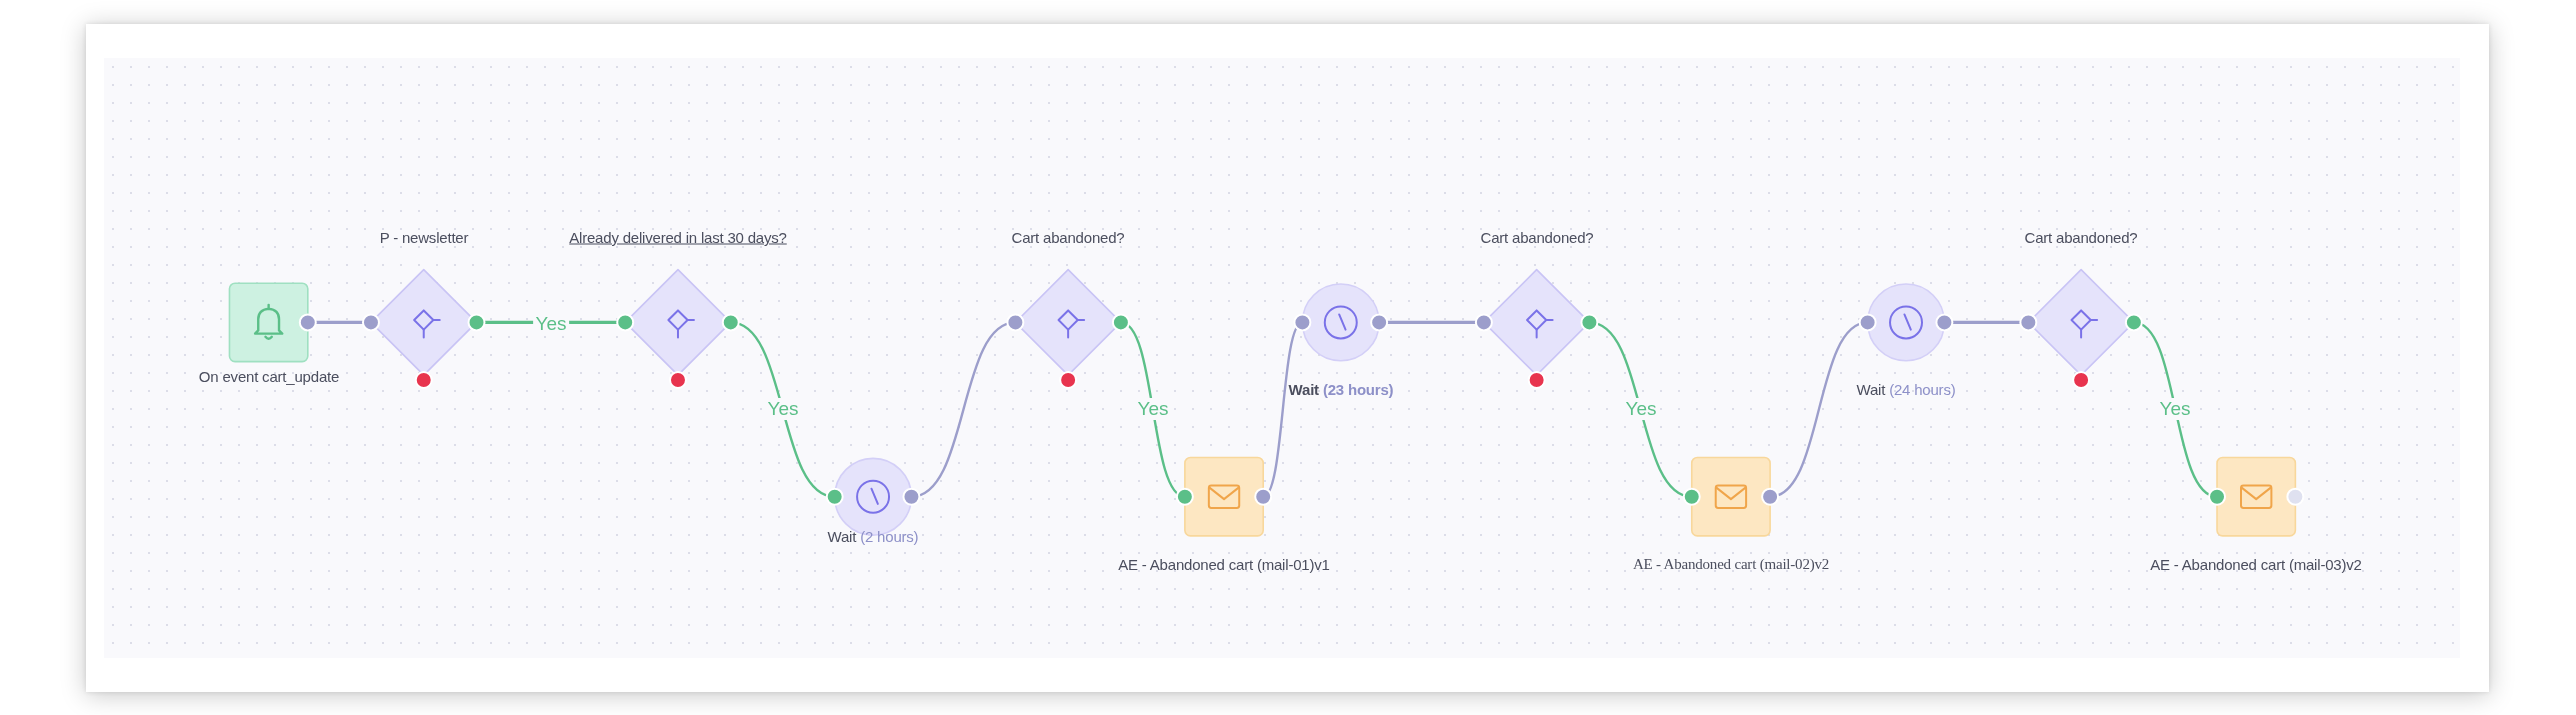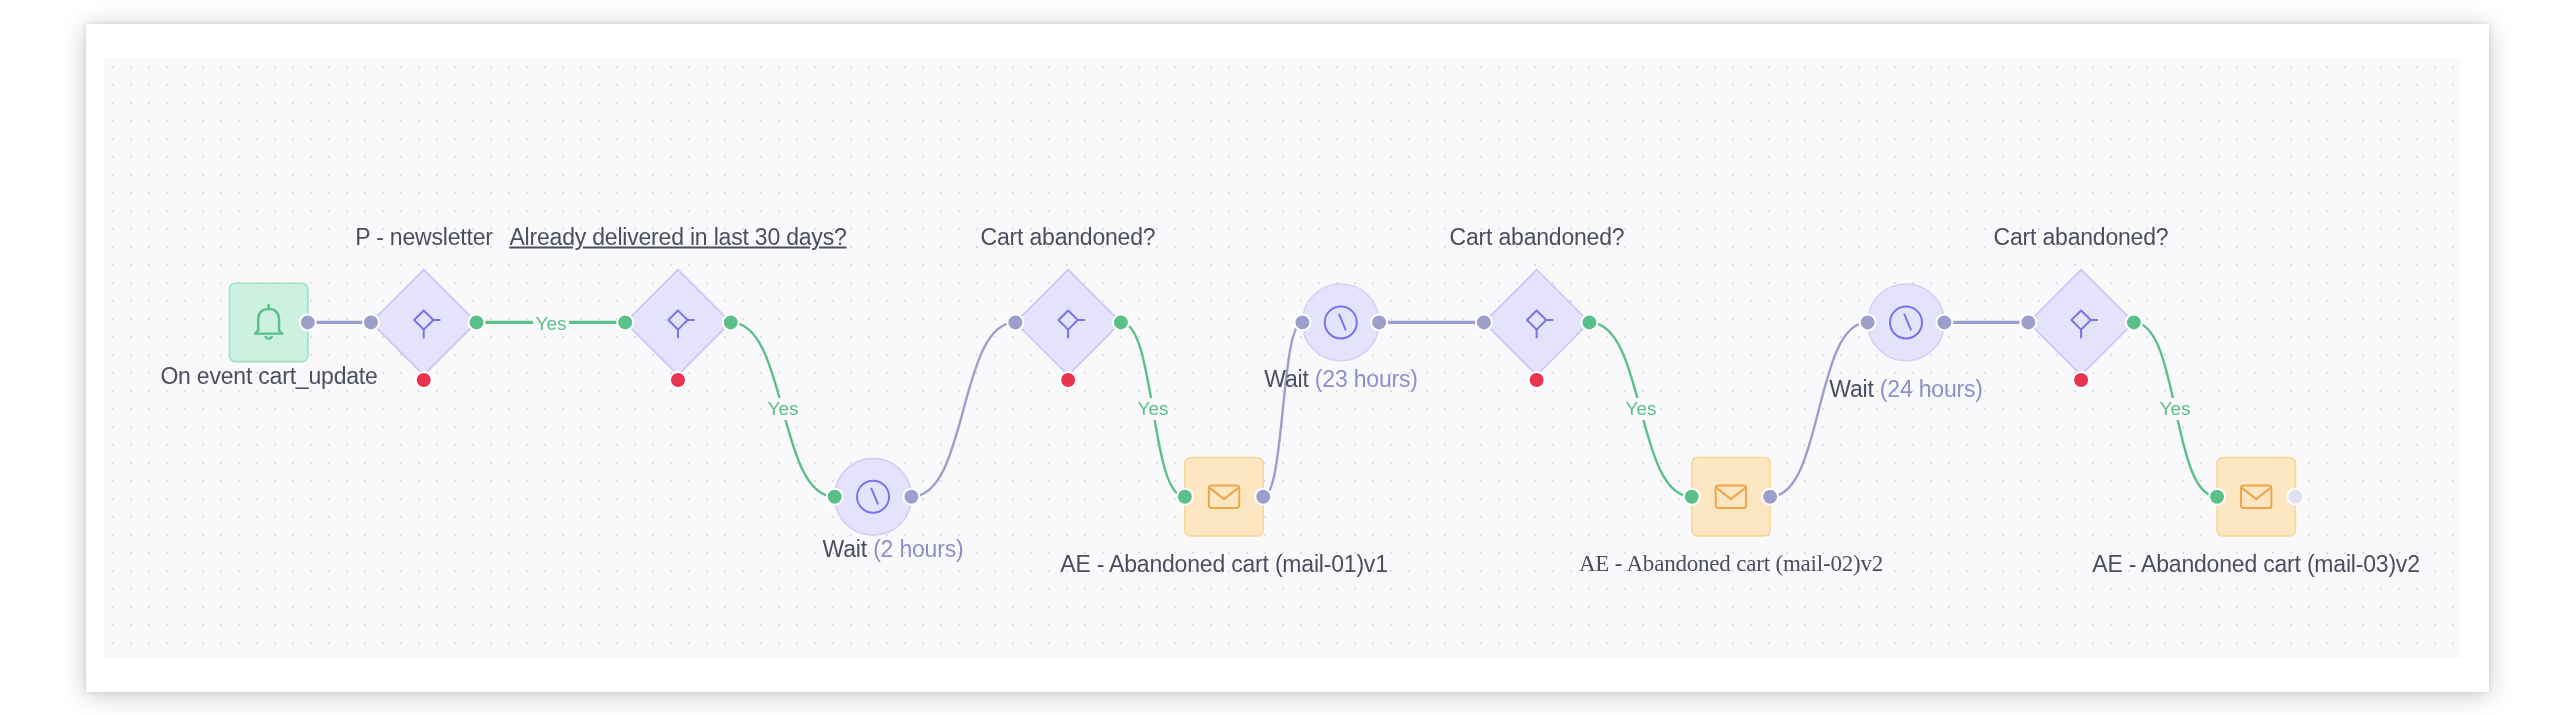--- a/index.html
+++ b/index.html
@@ -16,21 +16,21 @@
   .canvas {
     position: absolute; left: 104px; top: 58px; width: 2356px; height: 600px;
     background-color: #f9f9fc;
     background-image: radial-gradient(circle, #dcdde8 1.1px, transparent 1.3px);
     background-size: 18px 18px;
     background-position: 0px 0px;
   }
   svg#flow { position: absolute; left: 0; top: 0; width: 2576px; height: 716px; }
   .lbl {
     position: absolute; transform: translate(-50%, -50%);
-    white-space: nowrap; font-size: 23px; color: #4b4e5e; letter-spacing: -0.2px;
+    white-space: nowrap; font-size: 15px; color: #4b4e5e; letter-spacing: -0.2px;
   }
   .lbl .muted { color: #8d90c8; }
   .yes {
     position: absolute; transform: translate(-50%, -50%);
     font-size: 19px; color: #5bbf88; background: #f9f9fc; padding: 0 2.4px;
     white-space: nowrap;
   }
 </style>
 </head>
 <body>
@@ -172,23 +172,23 @@
   </svg>
 <div id="labels">
     <span class="yes" style="left: 551px; top: 324px;">Yes</span>
     <span class="yes" style="left: 783px; top: 409px;">Yes</span>
     <span class="yes" style="left: 1153px; top: 409px;">Yes</span>
     <span class="yes" style="left: 1641px; top: 409px;">Yes</span>
     <span class="yes" style="left: 2175px; top: 409px;">Yes</span>
     <div class="lbl" style="left: 269px; top: 376px;"><span>On event cart_update</span></div>
     <div class="lbl" style="left: 424px; top: 237px;"><span>P - newsletter</span></div>
     <div class="lbl" style="left: 678px; top: 237px; text-decoration: underline;"><span>Already delivered in last 30 days?</span></div>
-    <div class="lbl" style="left: 873px; top: 549px; margin-left: 20px;"><span>Wait</span> <span class="muted">(2 hours)</span></div>
+    <div class="lbl" style="left: 873px; top: 536px;"><span>Wait</span> <span class="muted">(2 hours)</span></div>
     <div class="lbl" style="left: 1068px; top: 237px;"><span>Cart abandoned?</span></div>
     <div class="lbl" style="left: 1224px; top: 564px;"><span>AE - Abandoned cart (mail-01)v1</span></div>
-    <div class="lbl" style="left: 1341px; top: 379px;"><span>Wait</span> <span class="muted">(23 hours)</span></div>
+    <div class="lbl" style="left: 1341px; top: 389px; font-weight: bold;"><span>Wait</span> <span class="muted">(23 hours)</span></div>
     <div class="lbl" style="left: 1537px; top: 237px;"><span>Cart abandoned?</span></div>
     <div class="lbl" style="left: 1731px; top: 564px; font-family: Liberation Serif, serif;"><span>AE - Abandoned cart (mail-02)v2</span></div>
     <div class="lbl" style="left: 1906px; top: 389px;"><span>Wait</span> <span class="muted">(24 hours)</span></div>
     <div class="lbl" style="left: 2081px; top: 237px;"><span>Cart abandoned?</span></div>
     <div class="lbl" style="left: 2256px; top: 564px;"><span>AE - Abandoned cart (mail-03)v2</span></div>
   </div>
 
 
 </body></html>

